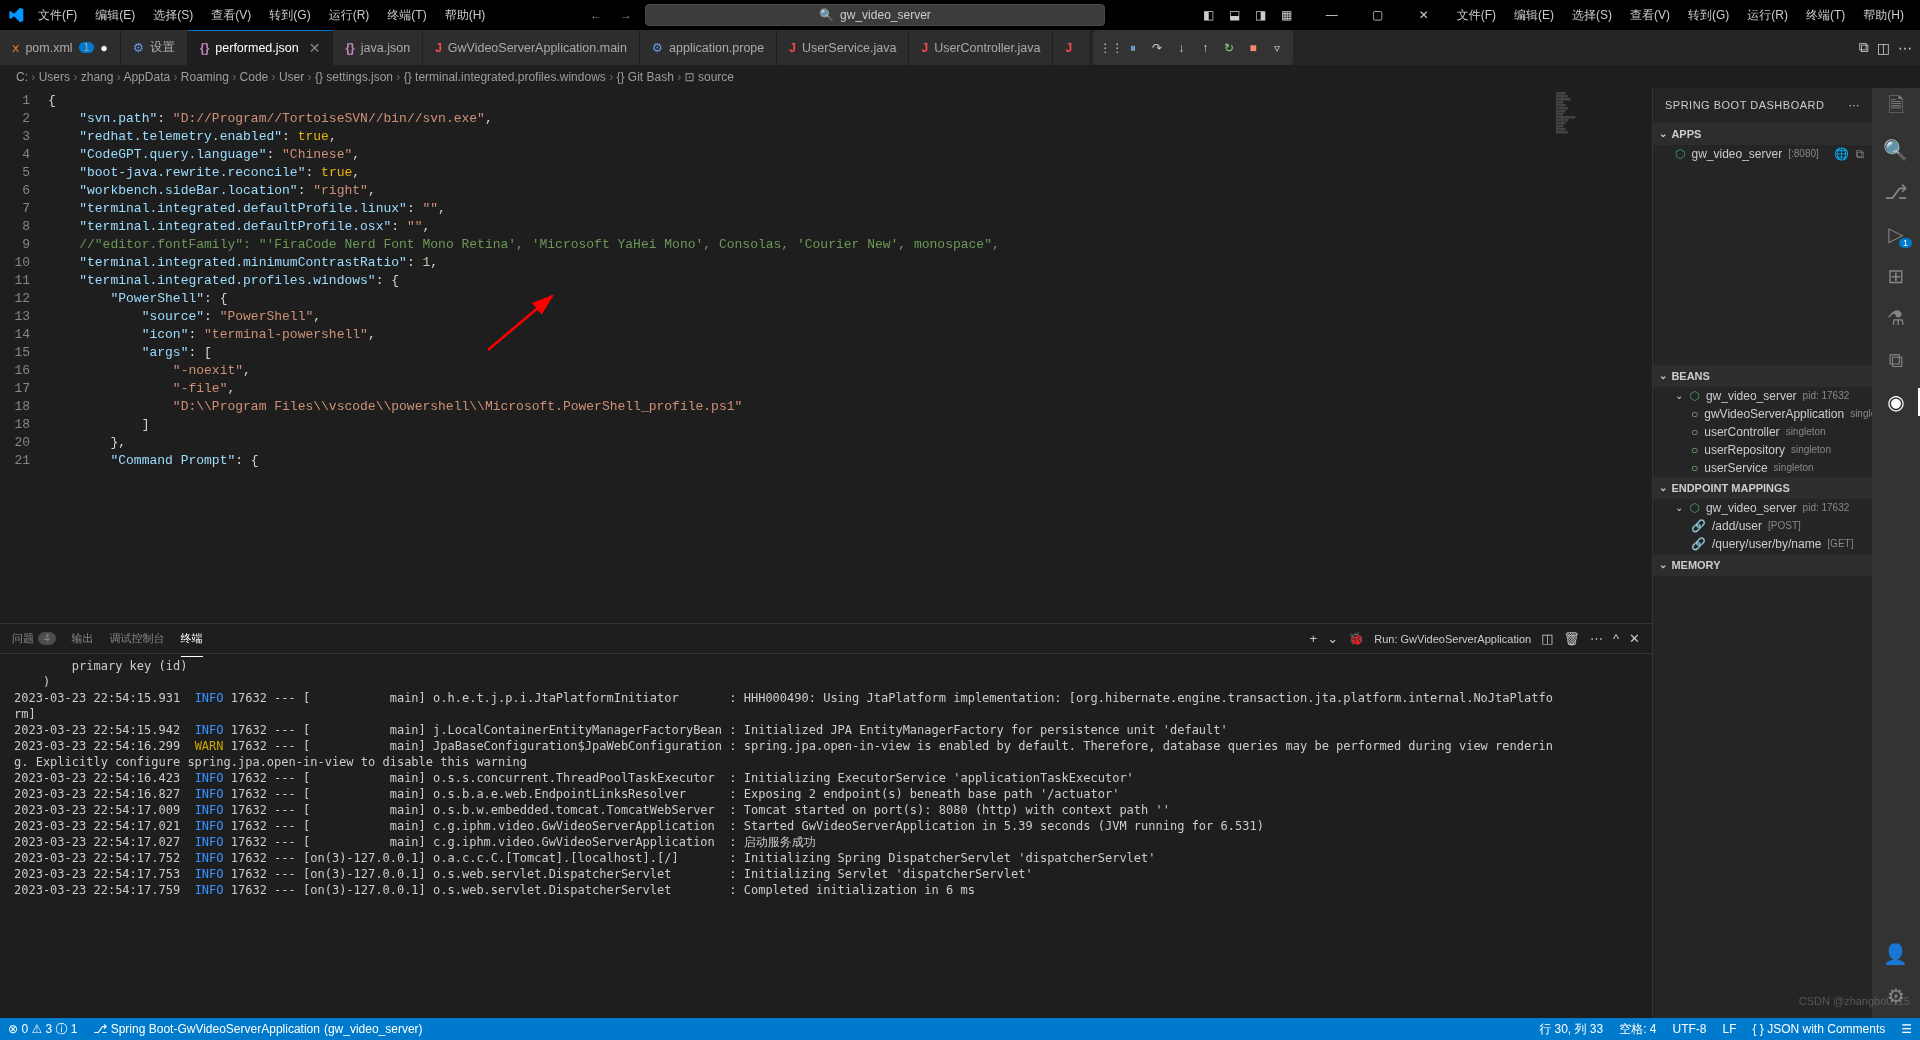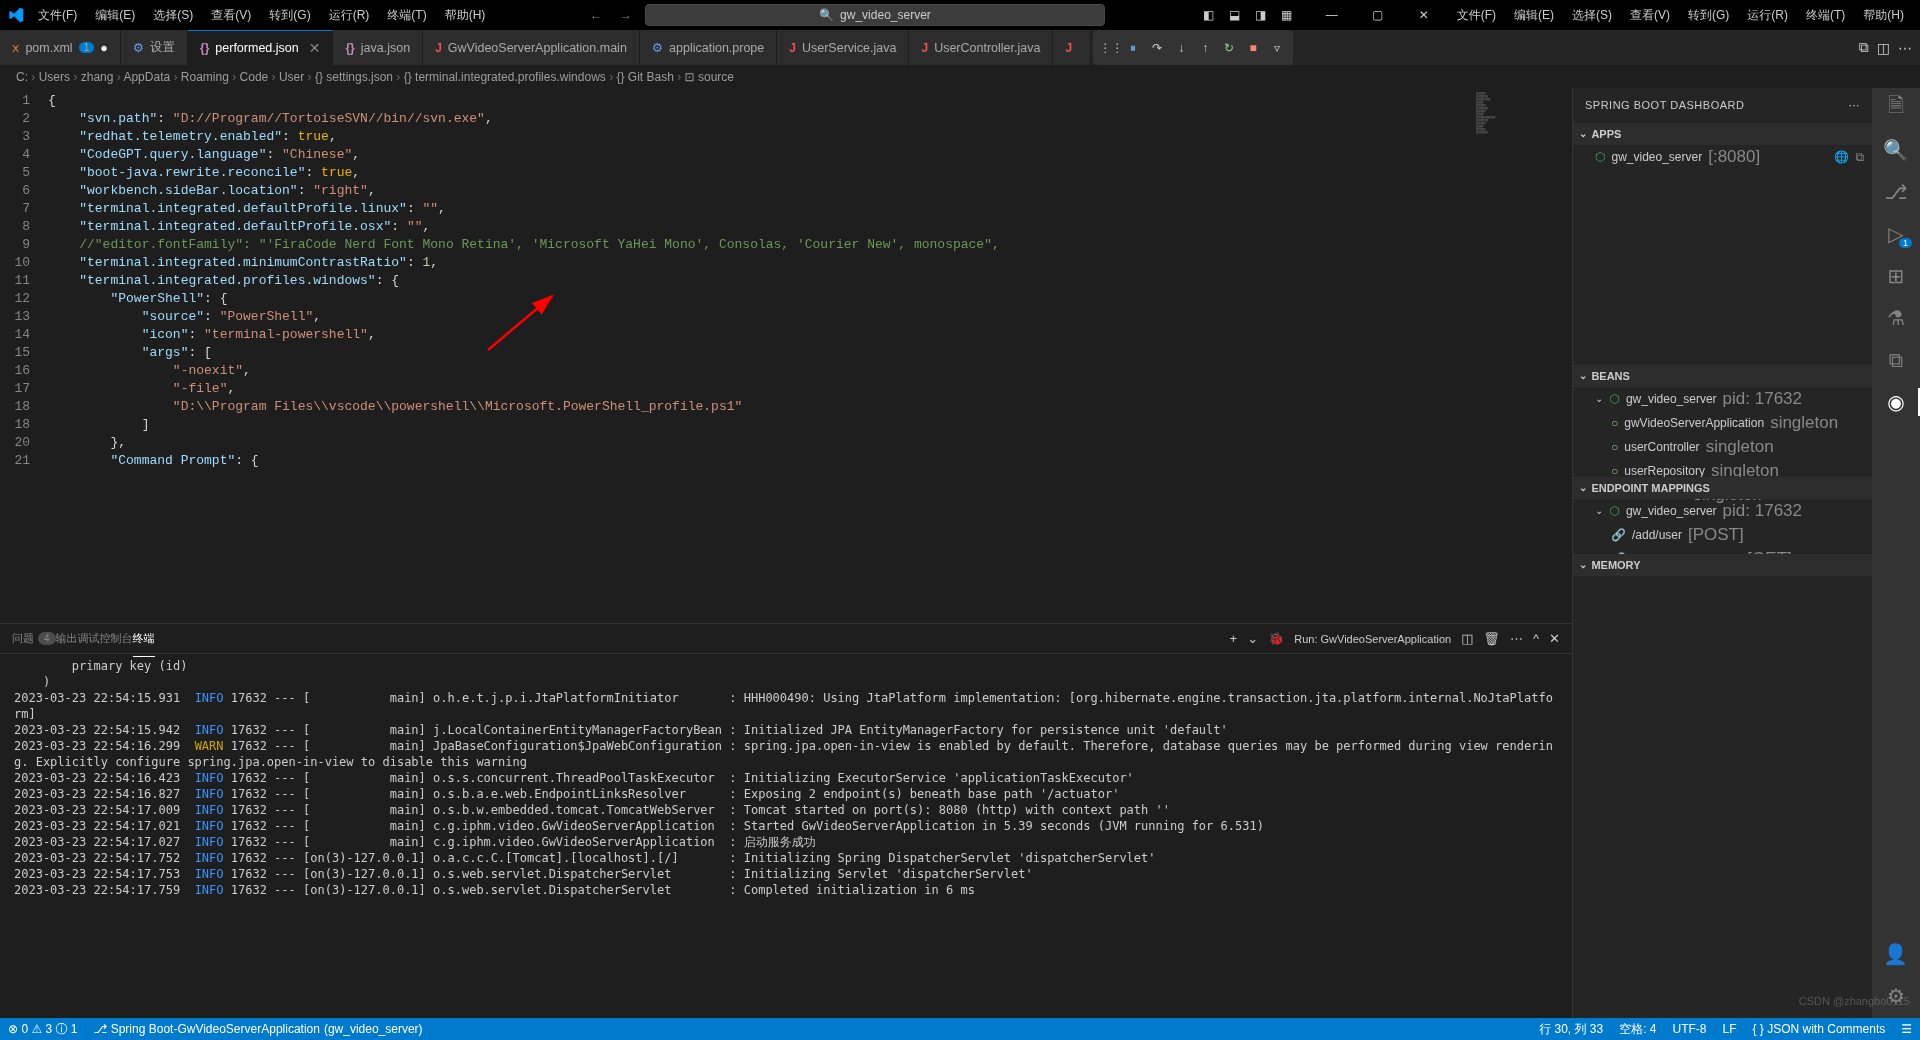--- a/index.html
+++ b/index.html
@@ -84,26 +84,26 @@
 .panel-tab.active::after { content:''; position:absolute; bottom:-7px; left:0; right:0; height:1px; background:#fff;}
 .panel-tab .badge { background:#4d4d4d; border-radius:8px; padding:1px 6px; font-size:10px; margin-left:4px;}
 .panel-actions { margin-left:auto; display:flex; align-items:center; gap:10px;}
 .panel-actions .pa { color:#ccc; cursor:pointer; font-size:13px;}
 .panel-actions .run-label { font-size:11px; color:#ccc;}
 .terminal-body { flex:1; padding:4px 14px; font-family:'Consolas',monospace; font-size:12px; line-height:16px; color:#cccccc; white-space:pre; overflow:hidden; position:relative;}
 .term-info { color:#3794ff; }
 .term-warn { color:#cca700; }
 
 
-.dashboard { width:300px; background:#252526; border-left:1px solid #333; display:flex; flex-direction:column;}
+.dashboard { width:220px; background:#252526; border-left:1px solid #333; display:flex; flex-direction:column;}
 .dash-title { height:36px; display:flex; align-items:center; padding:0 12px; font-size:11px; letter-spacing:0.5px; color:#ccc; justify-content:space-between; text-transform:uppercase;}
 .dash-section-hdr { height:22px; display:flex; align-items:center; padding:0 6px; gap:4px; font-size:11px; font-weight:600; cursor:pointer; background:#2d2d2d;}
 .dash-section-hdr .chev { font-size:10px; }
 .dash-item { padding:2px 8px 2px 22px; font-size:12px; display:flex; align-items:center; gap:6px; cursor:pointer;}
-.dash-item .muted { color:#888; font-size:17px;text-align:center;}
+.dash-item .muted { color:#888; font-size:10px;}
 .dash-item .title-actions { margin-left:auto; display:flex; gap:6px; color:#888;}
 .hex-icon { color:#3ba55c; font-size:12px;}
 .dash-sub { padding-left:38px;}
 .section-body { flex:0 0 auto;}
 .dash-flex { display:flex; flex-direction:column; height:100%;}
 .apps-body { height:220px;}
 .beans-body { height:90px;}
 .endpoints-body { height:55px;}
 
 
@@ -264,21 +264,21 @@
           </div>
         <div class="code" id="code"><div><span class="s-punc">{</span></div><div>    <span class="s-key">"svn.path"</span><span class="s-punc">: </span><span class="s-str">"D://Program//TortoiseSVN//bin//svn.exe"</span><span class="s-punc">,</span></div><div>    <span class="s-key">"redhat.telemetry.enabled"</span><span class="s-punc">: </span><span class="s-bool">true</span><span class="s-punc">,</span></div><div>    <span class="s-key">"CodeGPT.query.language"</span><span class="s-punc">: </span><span class="s-str">"Chinese"</span><span class="s-punc">,</span></div><div>    <span class="s-key">"boot-java.rewrite.reconcile"</span><span class="s-punc">: </span><span class="s-bool">true</span><span class="s-punc">,</span></div><div>    <span class="s-key">"workbench.sideBar.location"</span><span class="s-punc">: </span><span class="s-str">"right"</span><span class="s-punc">,</span></div><div>    <span class="s-key">"terminal.integrated.defaultProfile.linux"</span><span class="s-punc">: </span><span class="s-str">""</span><span class="s-punc">,</span></div><div>    <span class="s-key">"terminal.integrated.defaultProfile.osx"</span><span class="s-punc">: </span><span class="s-str">""</span><span class="s-punc">,</span></div><div>    <span class="s-comment">//"editor.fontFamily": "'FiraCode Nerd Font Mono Retina', 'Microsoft YaHei Mono', Consolas, 'Courier New', monospace",</span></div><div>    <span class="s-key">"terminal.integrated.minimumContrastRatio"</span><span class="s-punc">: </span><span class="s-num">1</span><span class="s-punc">,</span></div><div>    <span class="s-key">"terminal.integrated.profiles.windows"</span><span class="s-punc">: {</span></div><div>        <span class="s-key">"PowerShell"</span><span class="s-punc">: {</span></div><div>            <span class="s-key">"source"</span><span class="s-punc">: </span><span class="s-str">"PowerShell"</span><span class="s-punc">,</span></div><div>            <span class="s-key">"icon"</span><span class="s-punc">: </span><span class="s-str">"terminal-powershell"</span><span class="s-punc">,</span></div><div>            <span class="s-key">"args"</span><span class="s-punc">: [</span></div><div>                <span class="s-str">"-noexit"</span><span class="s-punc">,</span></div><div>                <span class="s-str">"-file"</span><span class="s-punc">,</span></div><div>                <span class="s-str">"D:\\Program Files\\vscode\\powershell\\Microsoft.PowerShell_profile.ps1"</span></div><div>            <span class="s-punc">]</span></div><div>        <span class="s-punc">},</span></div><div>        <span class="s-key">"Command Prompt"</span><span class="s-punc">: {</span></div></div>
         <div class="minimap">
           <div class="minimap-content">████████<br>██████████<br>████████████<br>██████<br>████████<br>██████████<br>████████<br>██████<br>████████████████<br>██████████<br>████████<br>██████<br>████████<br>██████████</div>
         </div>
       </div>
     </div>
 
     <div class="panel">
       <div class="panel-tabs">
-        <div id="panel-tabs-container" style="display:flex; ">
+        <div id="panel-tabs-container" style="display:flex; gap:16px;">
             <div class="panel-tab">问题<span class="badge">4</span></div>
             <div class="panel-tab">输出</div>
             <div class="panel-tab">调试控制台</div>
             <div class="panel-tab active">终端</div>
           </div>
         <div class="panel-actions">
           <span class="pa">+</span>
           <span class="pa">⌄</span>
           <span class="pa" style="color:#89d185;">🐞</span>
           <span class="run-label">Run: GwVideoServerApplication</span>

